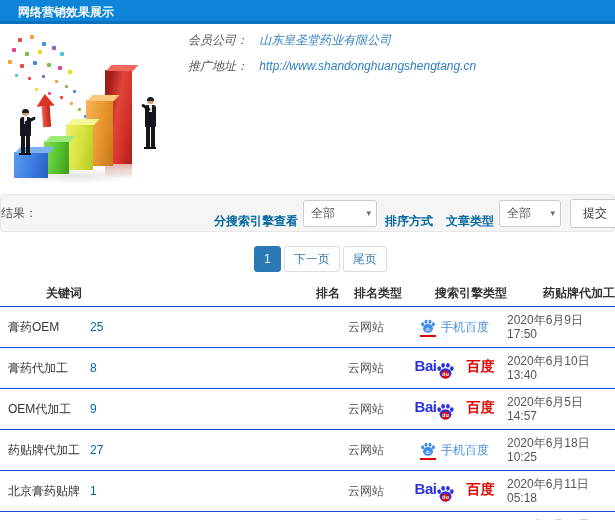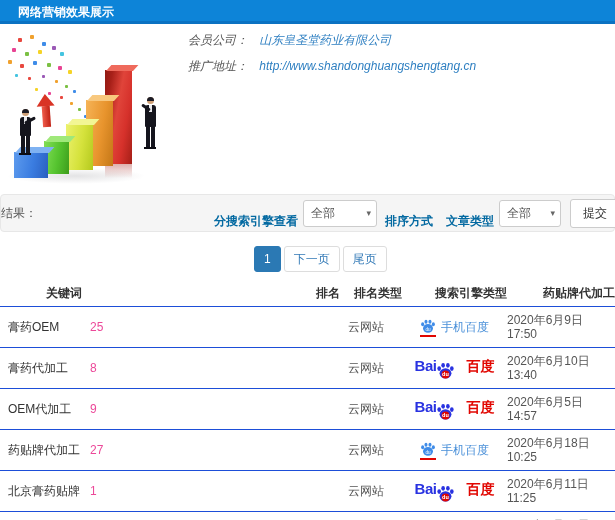--- a/index.html
+++ b/index.html
@@ -78,21 +78,21 @@
 
   
   .results { position:absolute; left:0; top:281px; width:615px; border-collapse:collapse; table-layout:fixed; font-size:12px; }
   .results th { text-align:right; font-weight:bold; color:#333; padding:6px 0 6px 8px; line-height:13px; }
   .results th.c-engine { padding-left:0; }
   .results th.c-time { padding-left:0; }
   .results td { padding:6px 0 6px 8px; line-height:14px; color:#555; border-top:1px solid #1d4ed8; height:26px; vertical-align:middle; }
   .results td.c-engine { padding:0; text-align:center; }
   .results td.c-time { padding-left:0; }
   .kw { color:#333; }
-  .rank-link { color:#ec4899; text-decoration:none; cursor:pointer; }
+  .rank-link { color:#0369a1; text-decoration:none; cursor:pointer; }
   .tm { color:#555; }
   
   .mobile-baidu { display:inline-flex; align-items:center; gap:5px; }
   .mb-paw { display:inline-block; line-height:0; border-bottom:2px solid #e10601; padding-bottom:1px; }
   .mb-label { color:#4a90d9; }
   .baidu-logo { display:inline-flex; align-items:flex-start; }
   .bd-bai { color:#2932e1; font-weight:bold; font-size:15px; letter-spacing:-0.5px; line-height:14px; }
   .bd-paw { display:inline-block; line-height:0; margin:0 -1px 0 0; position:relative; top:2px; }
   .bd-cn { color:#e10601; font-weight:bold; font-size:14px; line-height:14px;margin-left:12px; }
 </style>
@@ -290,21 +290,21 @@
                   <ellipse cx="4" cy="9.5" rx="2.3" ry="3" fill="#2932e1"></ellipse>
                   <ellipse cx="9" cy="5.5" rx="2.3" ry="3" fill="#2932e1"></ellipse>
                   <ellipse cx="15" cy="5.5" rx="2.3" ry="3" fill="#2932e1"></ellipse>
                   <ellipse cx="20" cy="9.5" rx="2.3" ry="3" fill="#2932e1"></ellipse>
                   <circle cx="12" cy="17" r="5" fill="#e10601"></circle>
                   <text x="12" y="19.5" font-size="7" fill="#ffffff" text-anchor="middle" font-weight="bold">du</text>
                 </svg></span>
         <span class="bd-cn">百度</span>
       </span>
     </td>
-    <td class="c-time"><span class="tm">2020年6月11日 11:25</span></td>
+    <td class="c-time"><span class="tm">2020年6月11日 05:18</span></td>
   </tr>
 
   <tr>
     <td></td>
     <td></td>
     <td></td>
     <td class="c-engine">
       
       
     </td>

